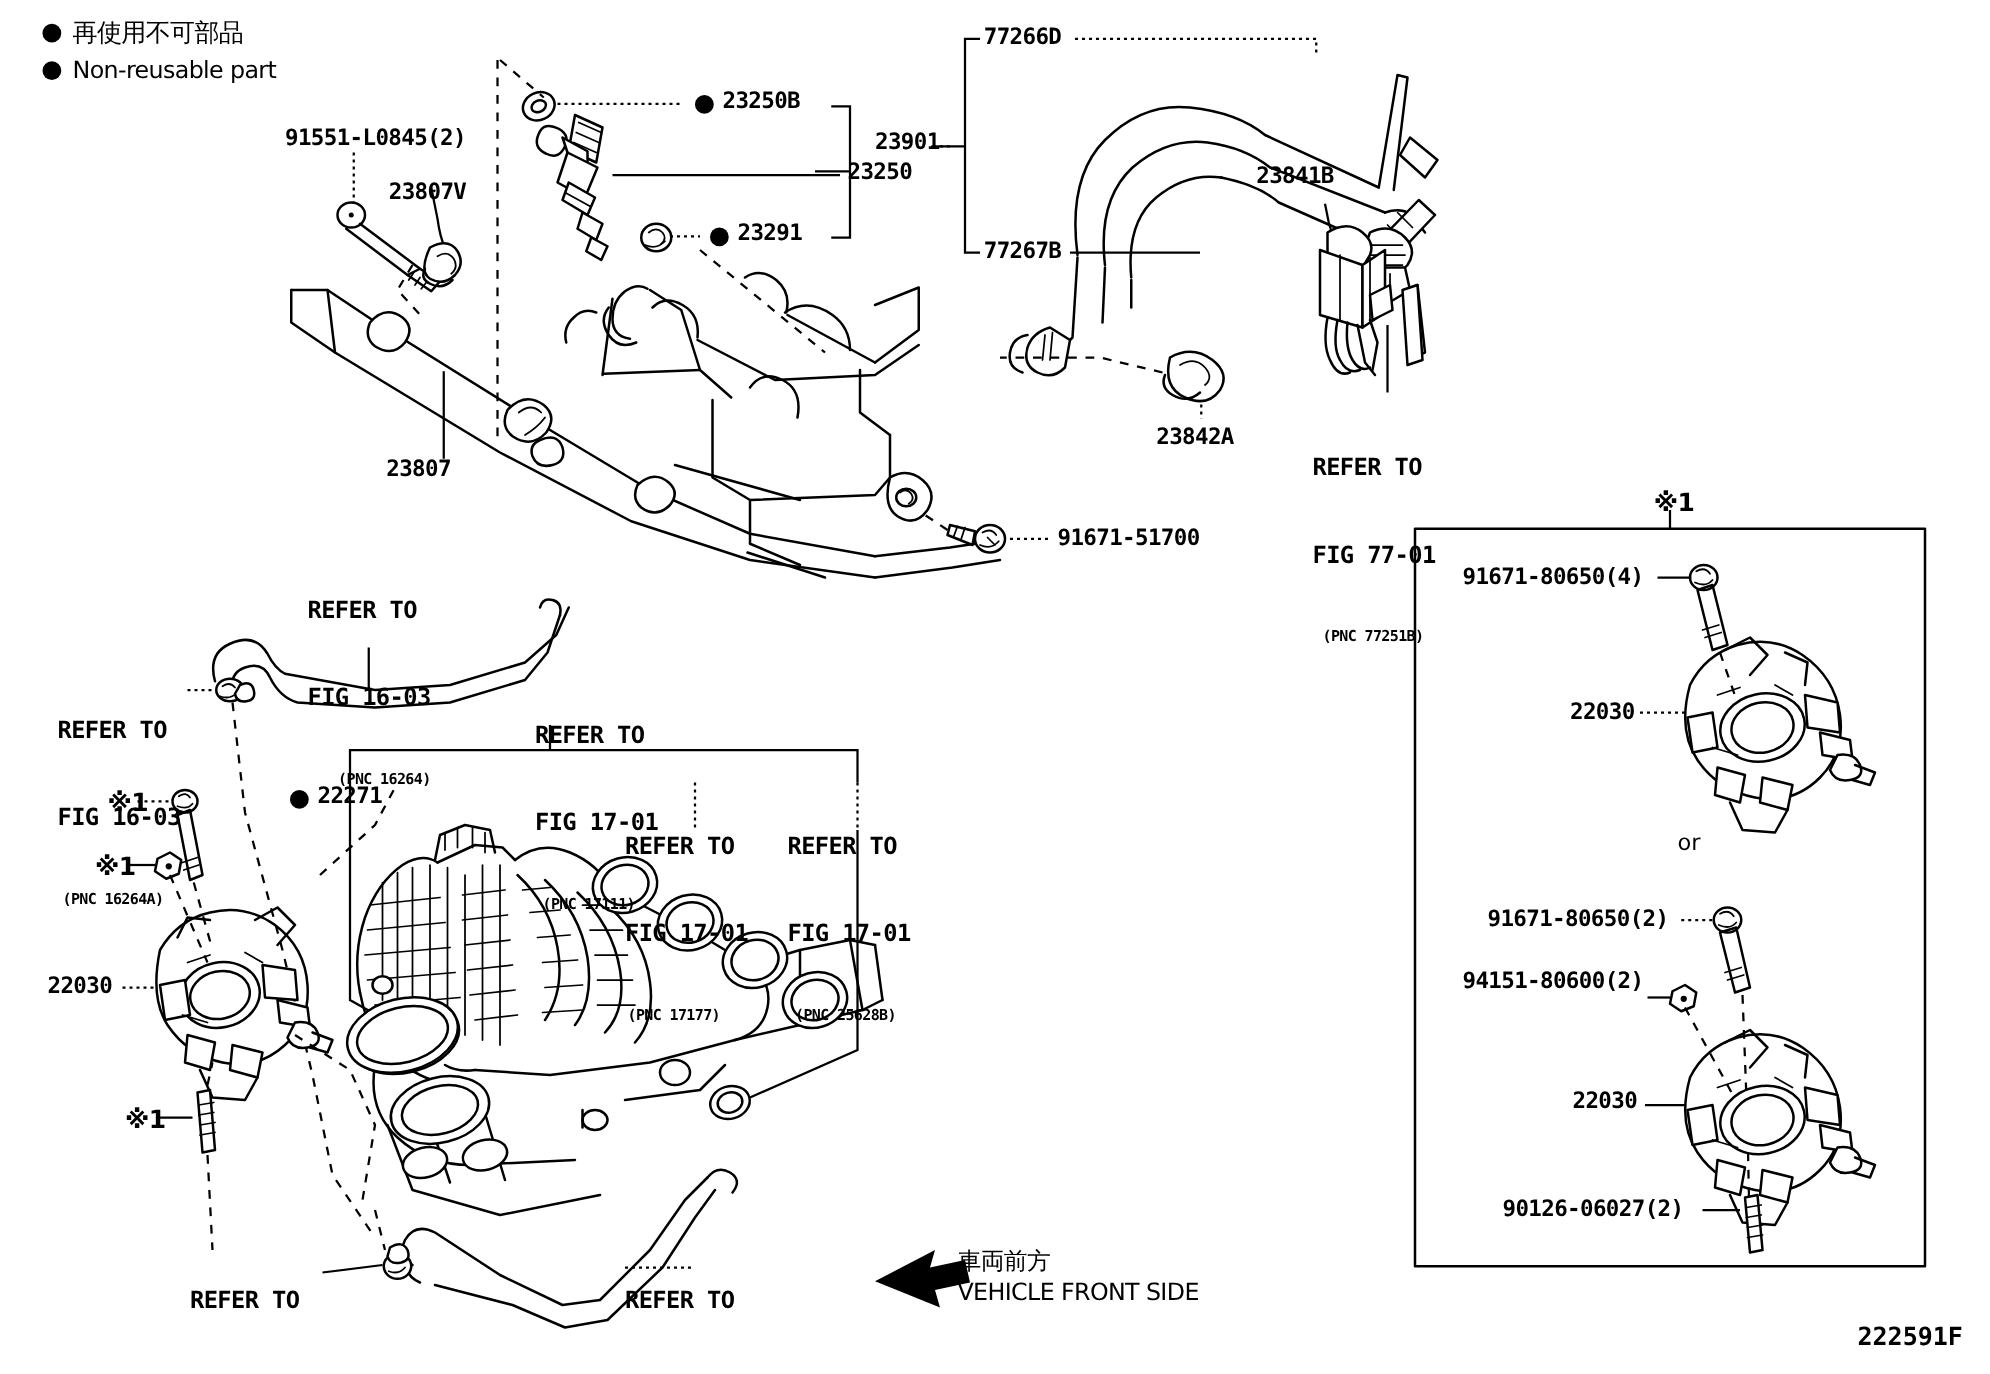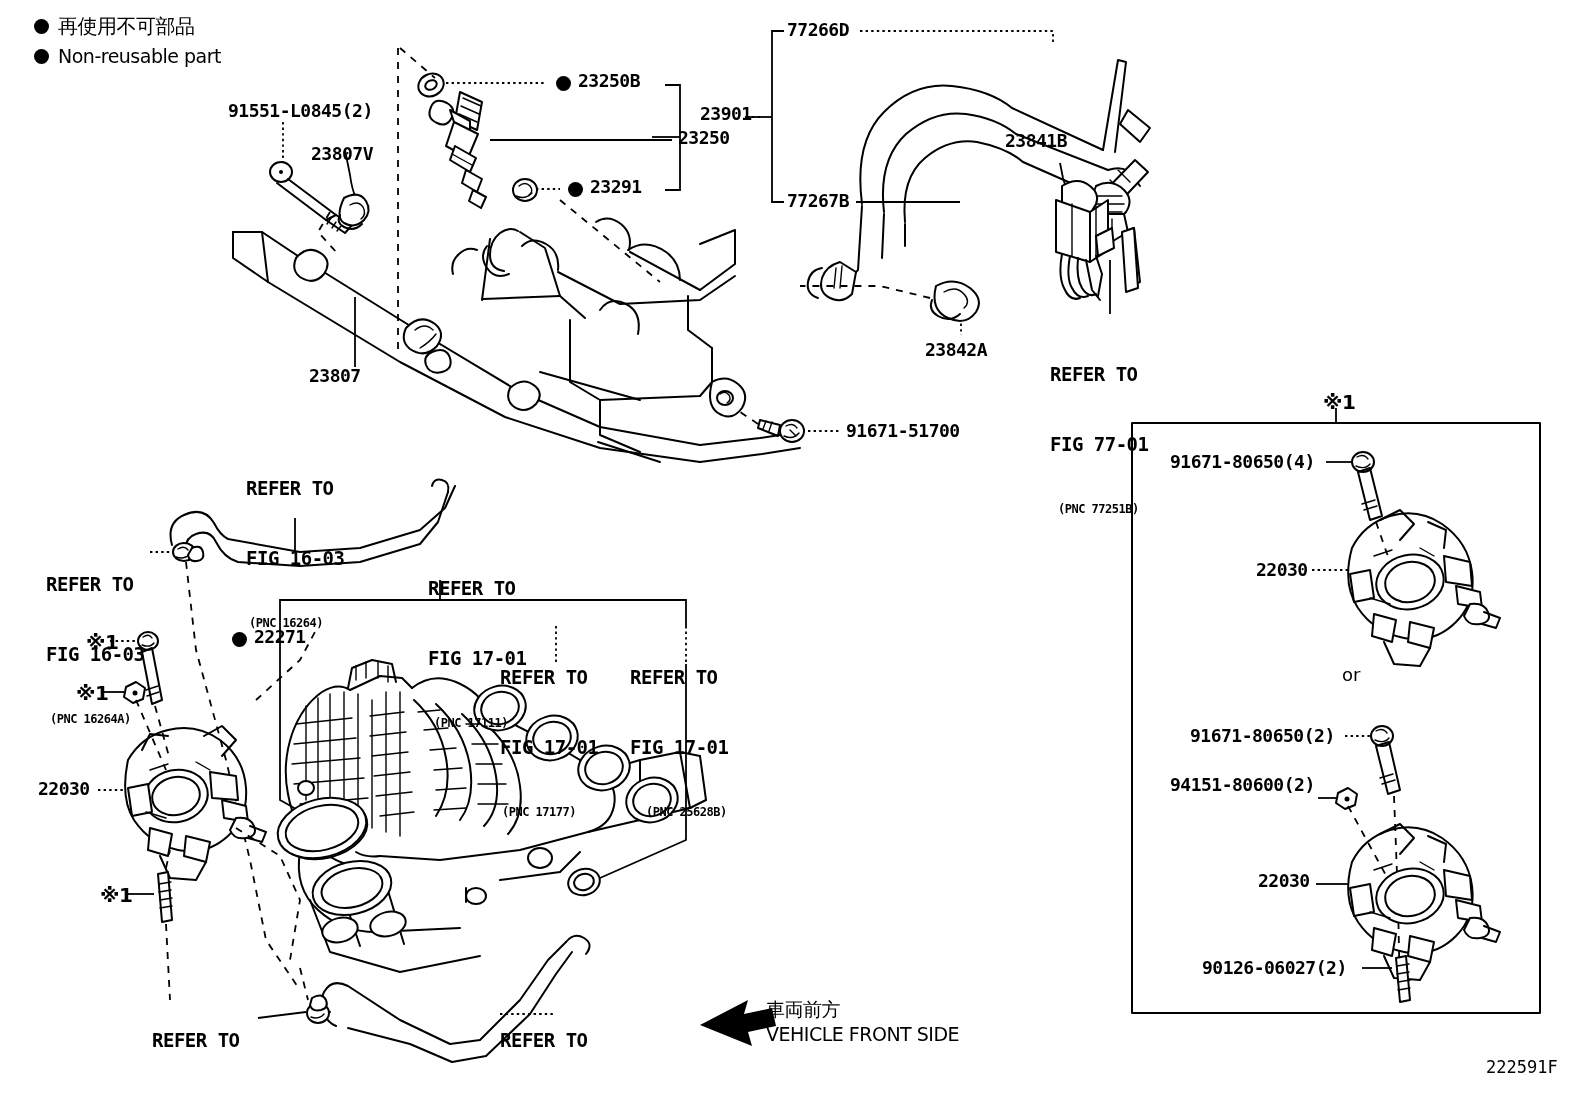--- a/index.html
+++ b/index.html
@@ -11,21 +11,21 @@
        font-weight:bold;color:#000;letter-spacing:-0.5px;line-height:1.22;}
   .pn{font-size:18px;}
   .refer{font-size:19px;font-weight:bold;}
   .refer .pnc{font-size:12px;}
   .legend{font-size:19px;font-weight:normal;font-family:"DejaVu Sans","Liberation Sans",sans-serif;}
   .legend.jp{font-size:20px;}
   .front{font-family:"DejaVu Sans","Liberation Sans",sans-serif;font-weight:normal;font-size:19px;}
   .front.jp{font-size:19px;}
   .dot{position:absolute;width:15px;height:15px;border-radius:50%;background:#000;}
   .star{position:absolute;font-size:20px;font-weight:bold;font-family:"DejaVu Sans","Liberation Sans",sans-serif;}
-  .drawno{position:absolute;font-size:17px;font-weight:normal;letter-spacing:0px;}
+  .drawno{position:absolute;font-size:20px;font-weight:bold;letter-spacing:0px;}
   .ortxt{position:absolute;font-size:18px;font-family:"DejaVu Sans","Liberation Sans",sans-serif;}
 </style>
 </head>
 <body>
 
 <div id="stage">
 
 <svg class="art" viewBox="0 0 1592 1099">
   <defs>
     <style>
@@ -460,21 +460,21 @@
 
 <div class="lbl refer" style="left:1050px;top:317px;">
   <div>REFER TO</div>
   <div>FIG 77-01</div>
   <div class="pnc" style="margin-left:8px;">(PNC 77251B)</div>
 </div>
 
 <div class="lbl refer" style="left:246px;top:431px;">
   <div>REFER TO</div>
   <div>FIG 16-03</div>
-  <div class="pnc" style="margin-left:3px;">(PNC 16264)</div>
+  <div class="pnc" style="margin-left:3px;text-align:right;">(PNC 16264)</div>
 </div>
 
 <div class="lbl refer" style="left:46px;top:527px;">
   <div>REFER TO</div>
   <div>FIG 16-03</div>
   <div class="pnc" style="margin-left:4px;">(PNC 16264A)</div>
 </div>
 
 <div class="lbl refer" style="left:428px;top:531px;">
   <div>REFER TO</div>
@@ -484,21 +484,21 @@
 
 <div class="lbl refer" style="left:500px;top:620px;">
   <div>REFER TO</div>
   <div>FIG 17-01</div>
   <div class="pnc" style="margin-left:2px;">(PNC 17177)</div>
 </div>
 
 <div class="lbl refer" style="left:630px;top:620px;">
   <div>REFER TO</div>
   <div>FIG 17-01</div>
-  <div class="pnc" style="margin-left:16px;">(PNC 25628B)</div>
+  <div class="pnc" style="margin-left:6px;">(PNC 25628B)</div>
 </div>
 
 <div class="dot" style="left:232px;top:632px;"></div>
 <div class="lbl pn" style="left:254px;top:626px;">22271</div>
 
 <div class="lbl pn" style="left:38px;top:778px;">22030</div>
 <div class="lbl star" style="left:86px;top:630px;">※1</div>
 <div class="lbl star" style="left:76px;top:681px;">※1</div>
 <div class="lbl star" style="left:100px;top:883px;">※1</div>
 

